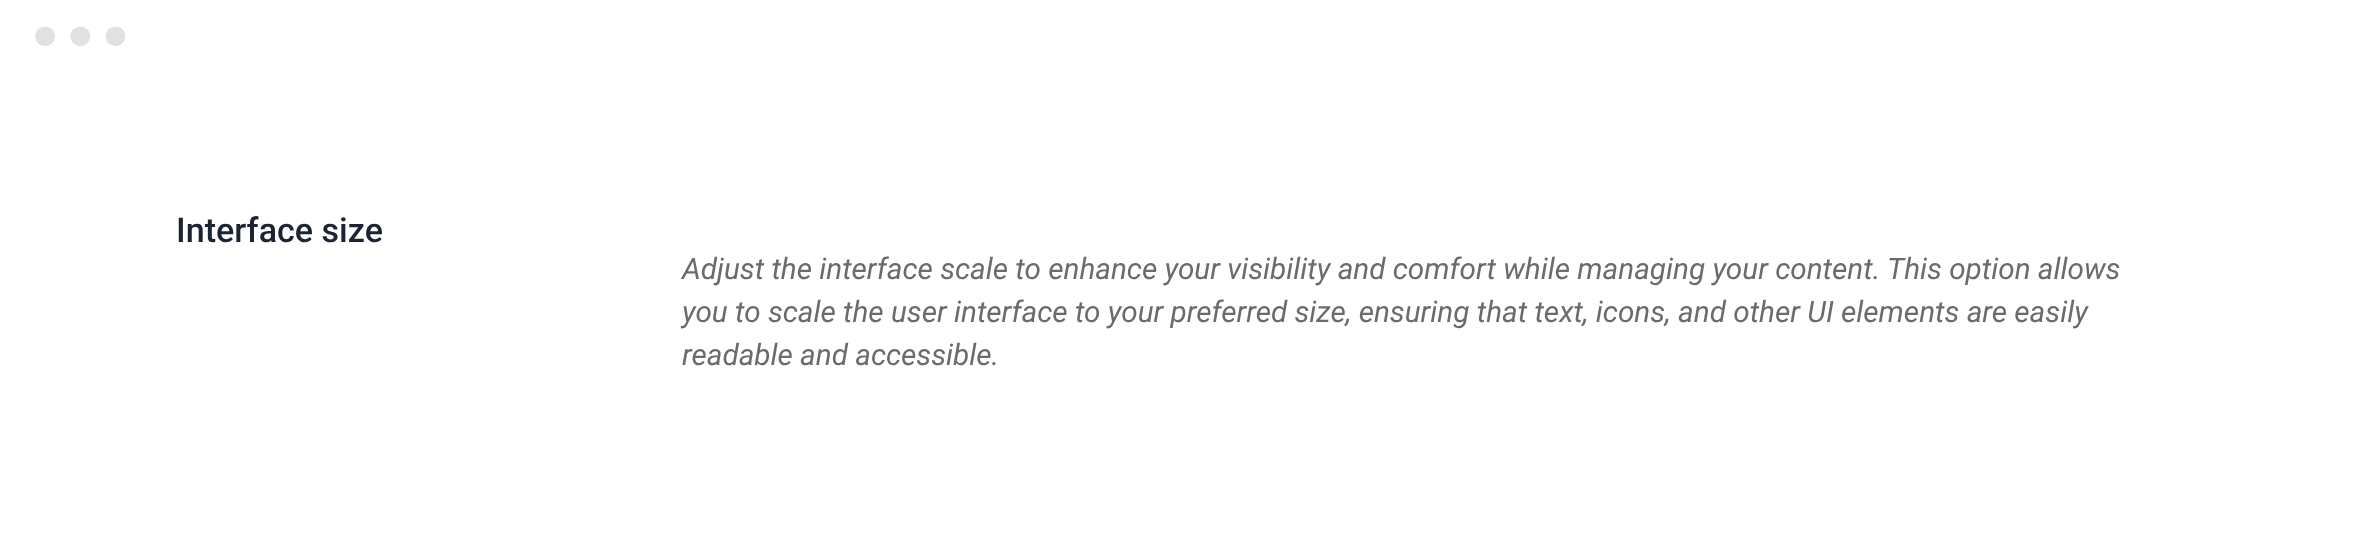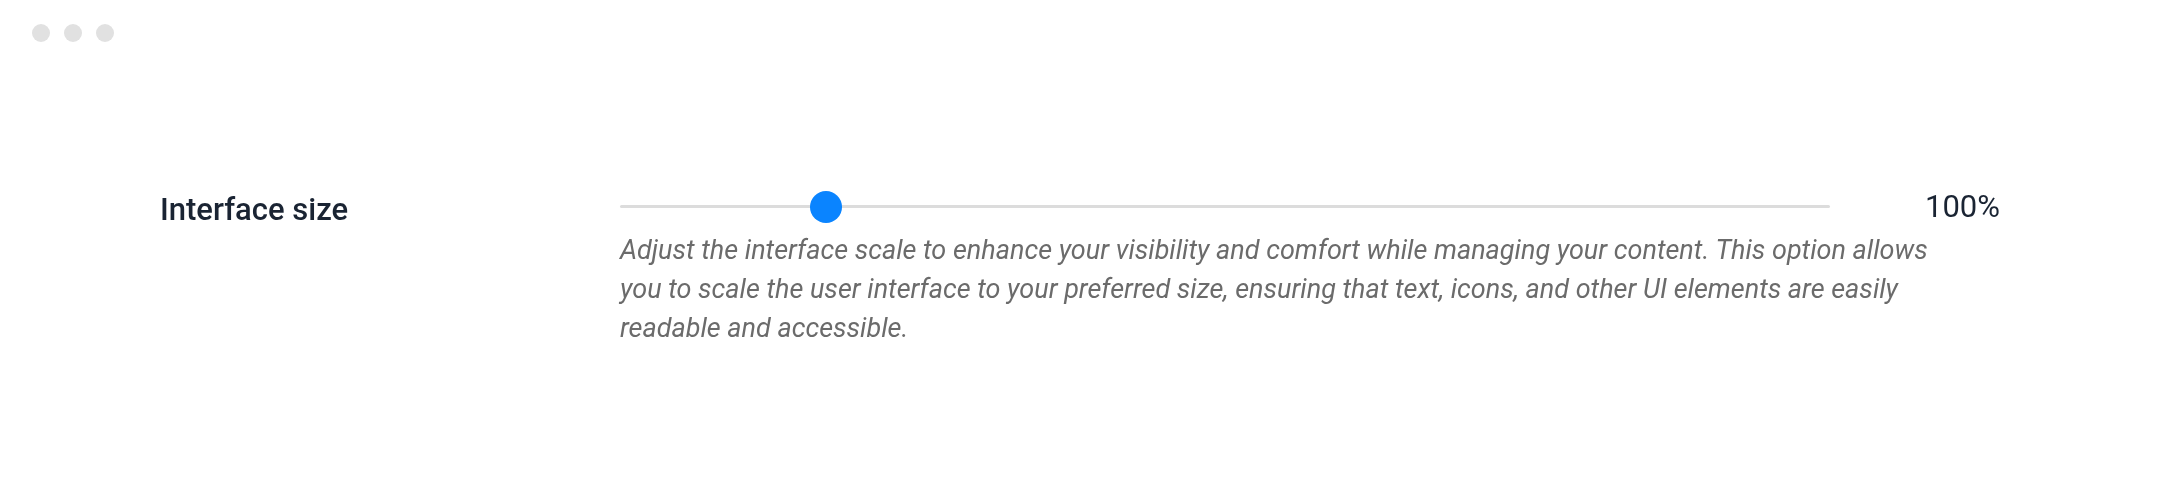--- a/index.html
+++ b/index.html
@@ -78,42 +78,35 @@
       cursor: grab;
     }
     .slider-value {
       font-size: 31px;
       font-weight: 400;
       color: #1a2433;
       min-width: 110px;
       text-align: right;
     }
     .setting-description {
-      margin-top: 6px;
+      margin-top: 38px;
       font-size: 27px;
       font-style: italic;
       color: #6b6b6b;
       line-height: 1.45;
       max-width: 1320px;
     }
   </style>
 </head>
 <body>
 
 <div class="window-controls">
   <div class="window-dot"></div>
   <div class="window-dot"></div>
   <div class="window-dot"></div>
 </div>
 
 <div class="setting-row">
   <div class="setting-label">Interface size</div>
   <div class="setting-control">
-    <div class="slider-row">
-      <div class="slider-track-wrap">
-        <div class="slider-track"></div>
-        <div class="slider-thumb"></div>
-      </div>
-      <div class="slider-value">100%</div>
-    </div>
     <div class="setting-description">Adjust the interface scale to enhance your visibility and comfort while managing your content. This option allows you to scale the user interface to your preferred size, ensuring that text, icons, and other UI elements are easily readable and accessible.</div>
   </div>
 </div>
 
 </body></html>

